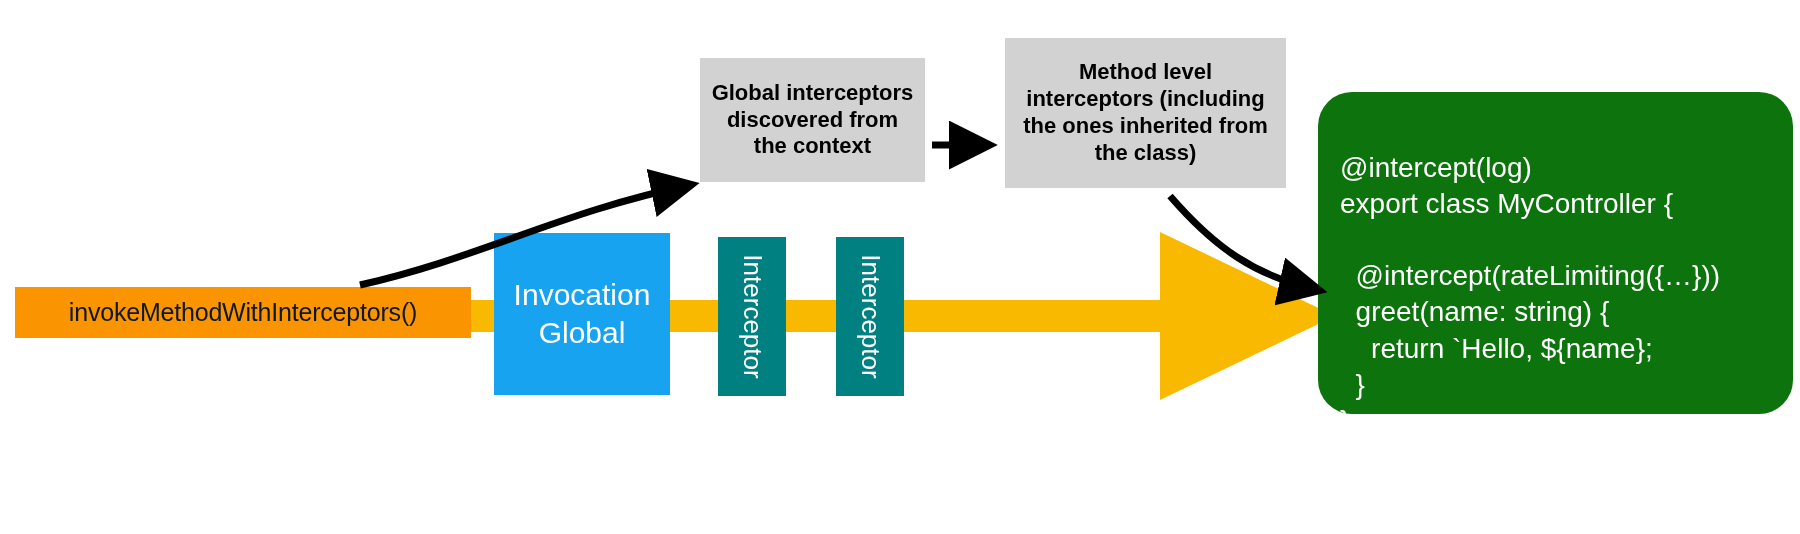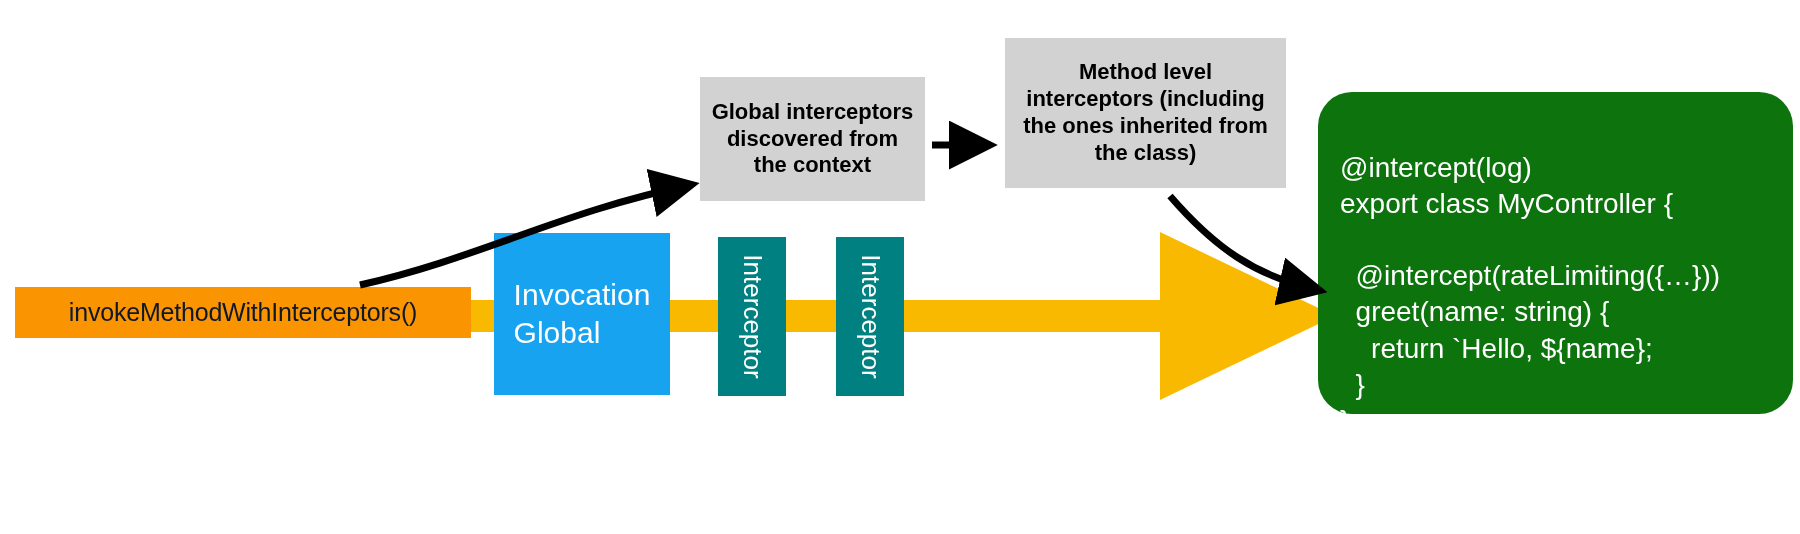--- a/index.html
+++ b/index.html
@@ -62,20 +62,21 @@
     height: 162px;
     background: #17A3F0;
     display: flex;
     align-items: center;
     justify-content: center;
   }
   .ctx-box .label {
     color: #ffffff;
     font-size: 30px;
     line-height: 1.27;
+    text-align: center;
   }
 
   
   .icpt-box {
     top: 237px;
     width: 68px;
     height: 159px;
     background: #008080;
     display: flex;
     align-items: center;
@@ -103,21 +104,20 @@
     font-size: 22px;
     font-weight: bold;
     line-height: 1.22;
     text-align: center;
   }
   .note-global {
     left: 700px;
     top: 58px;
     width: 225px;
     height: 124px;
-    margin-top: 19px;
   }
   .note-method {
     left: 1005px;
     top: 38px;
     width: 281px;
     height: 150px;
     align-items: center;
   }
 
   

